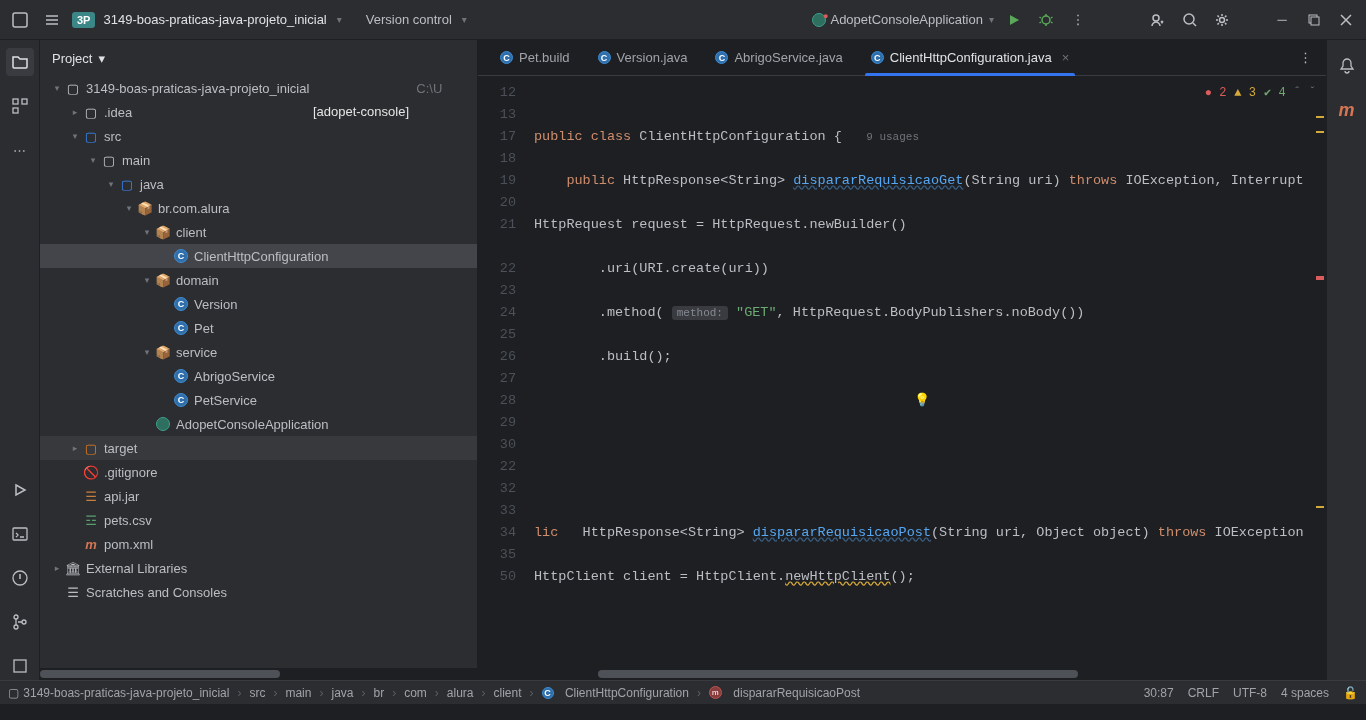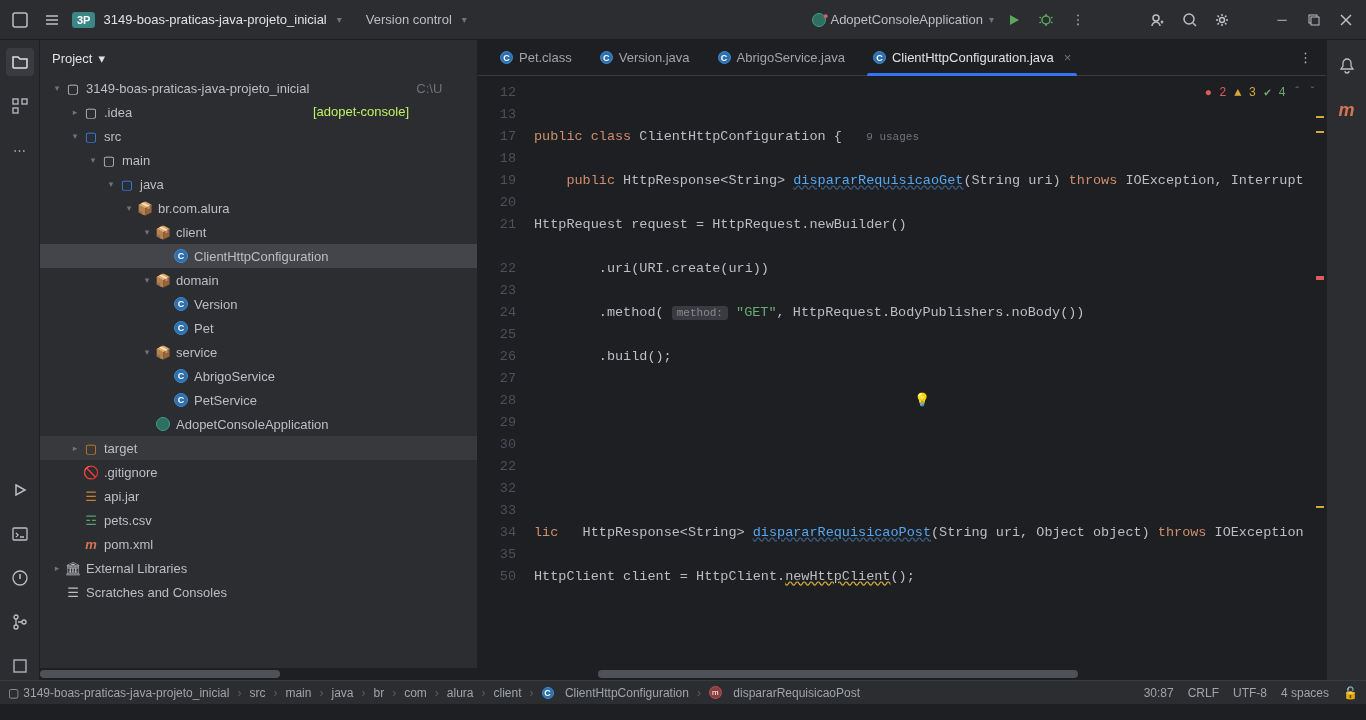--- a/index.html
+++ b/index.html
@@ -27,21 +27,21 @@
 .tree-row{height:24px;display:flex;align-items:center;cursor:pointer;white-space:nowrap;}
 .tree-row.selected{background:#43454a;}
 .tree-row.hl{background:#37393d;}
 .tree-arrow{width:14px;text-align:center;color:#6f737a;font-size:9px;}
 .tree-icon{width:18px;display:inline-flex;align-items:center;justify-content:center;margin-right:4px;}
 .folder-icon{color:#ced0d6;}
 .folder-src{color:#3b8cff;}
 .folder-tgt{color:#e67e22;}
 .class-icon{width:14px;height:14px;border-radius:50%;background:#2f6fab;color:#fff;font-size:9px;font-weight:bold;display:inline-flex;align-items:center;justify-content:center;border:1px solid #3d8bd4;}
 .interface-icon{width:14px;height:14px;border-radius:50%;background:#2f6f5f;border:1px solid #3d9f8d;}
-.mod-name{color:#bef264;margin-top:46px;}
+.mod-name{color:#e5e5e5;margin-top:46px;}
 .path-gray{color:#6f737a;}
 .editor-area{flex:1;display:flex;flex-direction:column;background:#1e1f22;min-width:0;}
 .tabs{height:36px;display:flex;align-items:center;border-bottom:1px solid #393b40;padding-left:8px;}
 .tab{height:36px;display:flex;align-items:center;padding:0 14px;gap:6px;cursor:pointer;color:#a0a3a9;position:relative;}
 .tab.active{color:#dfe1e5;}
 .tab.active::after{content:'';position:absolute;bottom:0;left:8px;right:8px;height:3px;background:#3574f0;border-radius:2px 2px 0 0;}
 .tab .class-icon{width:13px;height:13px;}
 .tab-close{color:#6f737a;margin-left:4px;}
 .tab-menu{margin-left:auto;padding:0 14px;color:#bcbec4;cursor:pointer;}
 .code{flex:1;display:flex;font-family:'Consolas','Courier New',monospace;font-size:13.5px;overflow:hidden;position:relative;}
@@ -312,21 +312,21 @@
     </div>
     <div class="scrollbar-h">
         <div class="thumb" style="left:0;width:240px;"></div>
       </div>
   </div>
 
   <div class="editor-area">
     <div class="tabs">
       <div class="tab">
           <span class="class-icon">C</span>
-          <span>Pet.class</span>
+          <span>Pet.build</span>
         </div>
       <div class="tab">
           <span class="class-icon">C</span>
           <span>Version.java</span>
         </div>
       <div class="tab">
           <span class="class-icon">C</span>
           <span>AbrigoService.java</span>
         </div>
       <div class="tab active">

